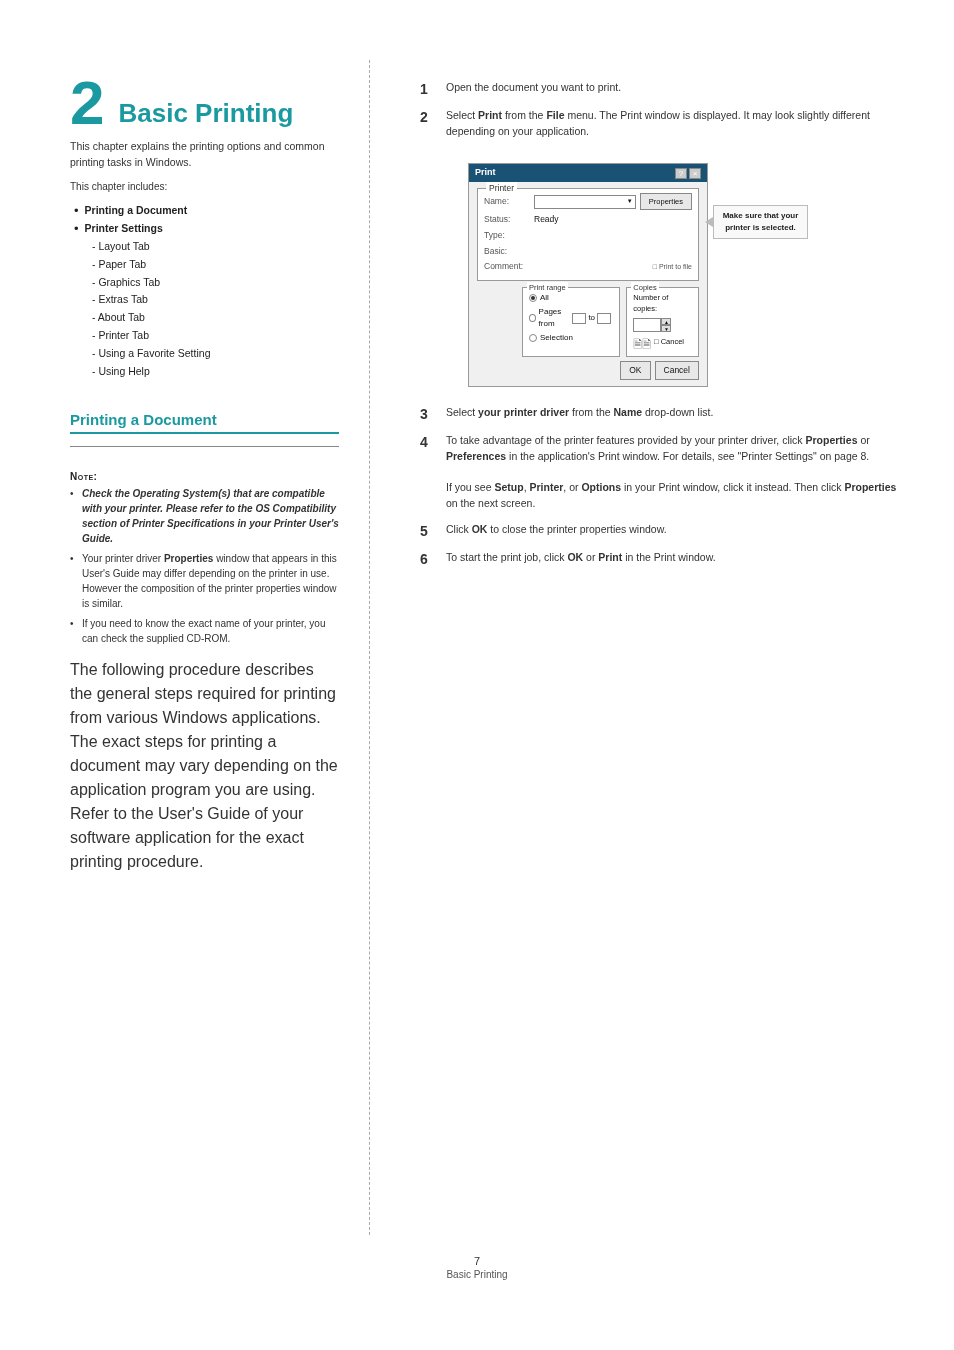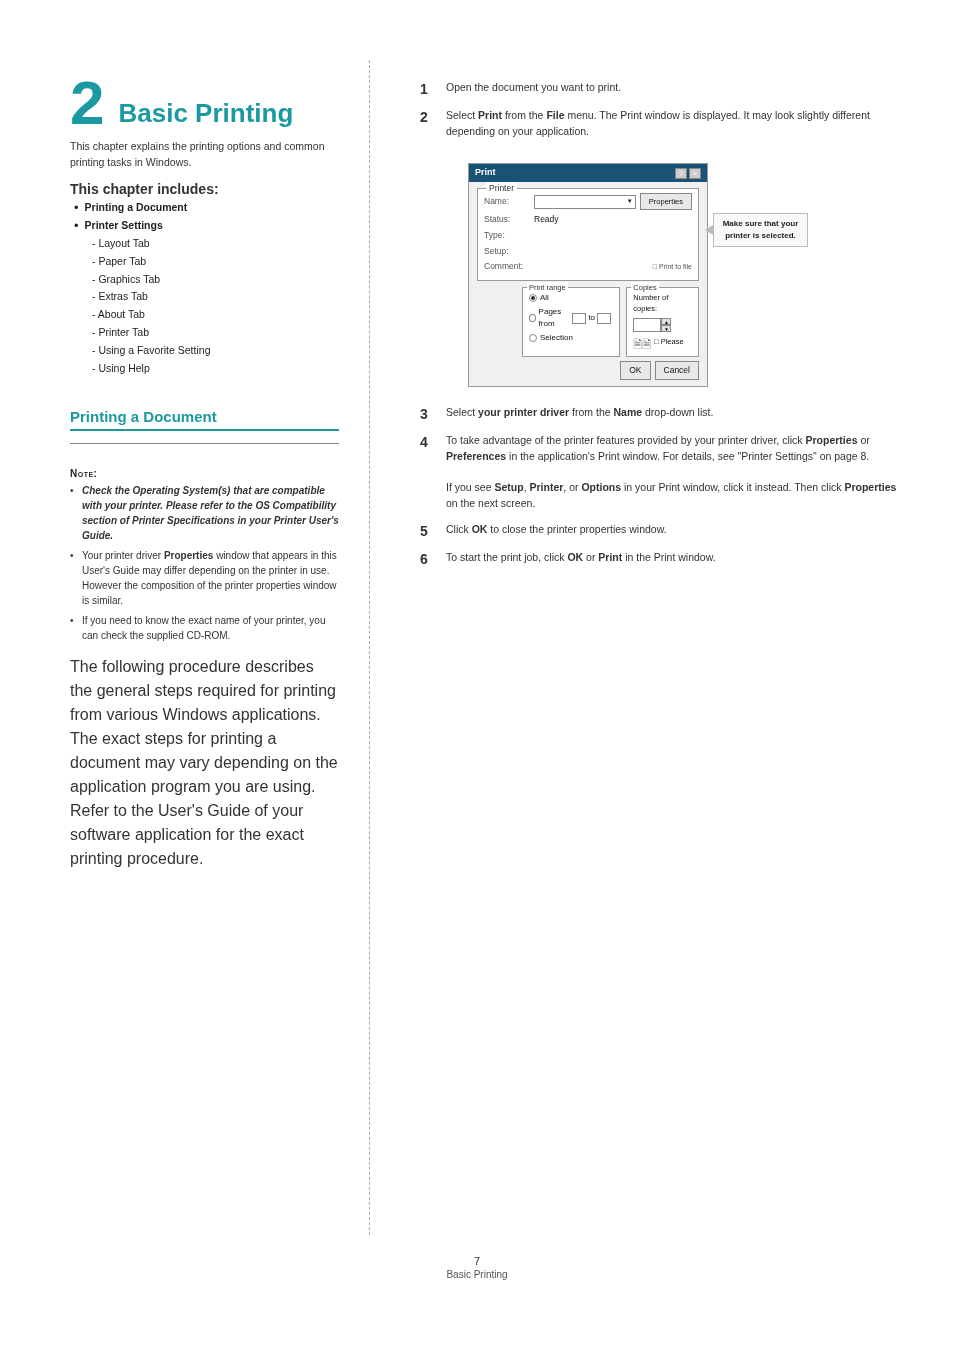--- a/index.html
+++ b/index.html
@@ -62,24 +62,23 @@
     .chapter-intro {
       font-size: 10.5px;
       color: #333;
       line-height: 1.5;
       margin-top: 6px;
       clear: both;
       margin-bottom: 10px;
     }
 
     .chapter-includes {
-      font-size: 14px;
-      color: #333;
-      margin-bottom: 2px;
-      font-weight: bold;
+      font-size: 10px;
+      color: #333;
+      margin-bottom: 10px;
     }
 
     .toc-list {
       list-style: none;
       padding: 0;
       margin: 0 0 0 4px;
     }
 
     .toc-list li {
       font-size: 10.5px;
@@ -497,30 +496,30 @@
                 </div>
                 <div class="dialog-row">
                   <span class="dialog-label">Status:</span>
                   <span class="dialog-value">Ready</span>
                 </div>
                 <div class="dialog-row">
                   <span class="dialog-label">Type:</span>
                   <span class="dialog-value"></span>
                 </div>
                 <div class="dialog-row">
-                  <span class="dialog-label">Setup:</span>
+                  <span class="dialog-label">Basic:</span>
                   <span class="dialog-value"></span>
                 </div>
                 <div class="dialog-row">
                   <span class="dialog-label">Comment:</span>
                   <span class="dialog-value"></span>
                   <span style="font-size:7px; color:#555; margin-left:auto;">□ Print to file</span>
                 </div>
 
-                <div style="position:absolute; top:24px; right:-110px; width:95px;">
+                <div style="position:absolute; top:16px; right:-110px; width:95px;">
                   <div style="border:1px solid #bbb; background:#f9f9f9; padding:4px 5px; font-size:8px; font-weight:bold; color:#222; text-align:center;">Make sure that your printer is selected.</div>
                   <div style="width:0; height:0; border-top:5px solid transparent; border-bottom:5px solid transparent; border-right:8px solid #bbb; position:absolute; left:-8px; top:12px;"></div>
                 </div>
               </div>
 
               <div class="dialog-two-col">
                 <div class="dialog-sub-section" style="flex:1.2;margin-left:45px;">
                   <span class="dialog-sub-label">Print range</span>
                   <div class="dialog-radio">
                     <div class="radio-dot checked"></div>
@@ -544,21 +543,21 @@
                   <div style="font-size:7.5px; margin-bottom:3px;">Number of copies:</div>
                   <div style="display:flex; align-items:center; margin-bottom:4px;">
                     <div class="copies-input"></div>
                     <div class="copies-spin">
                       <div class="spin-btn">▲</div>
                       <div class="spin-btn">▼</div>
                     </div>
                   </div>
                   <div style="display:flex; gap:3px; font-size:7px;">
                     <span style="font-size:11px; color:#555;">🗎🗎</span>
-                    <span style="font-size:7.5px;">□ Please</span>
+                    <span style="font-size:7.5px;">□ Cancel</span>
                   </div>
                 </div>
               </div>
 
               <div class="dialog-footer">
                 <div class="dialog-btn">OK</div>
                 <div class="dialog-btn">Cancel</div>
               </div>
             </div>
           </div>

